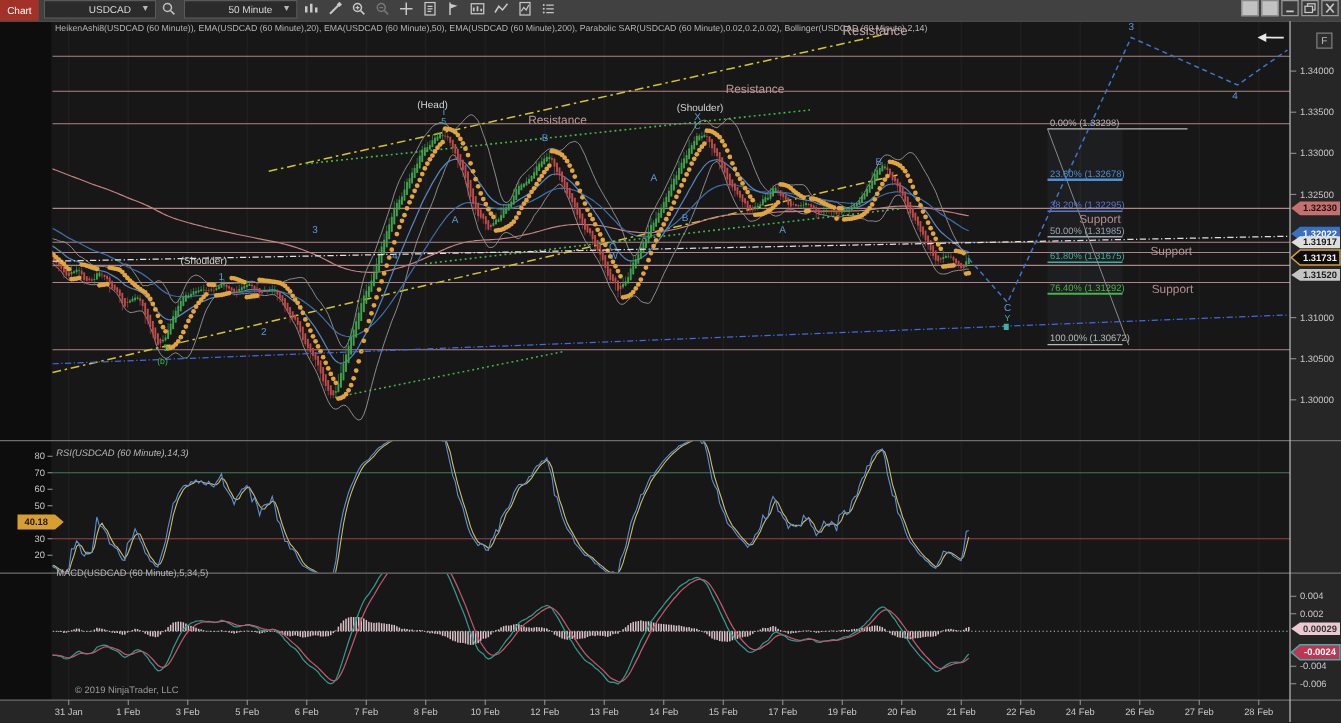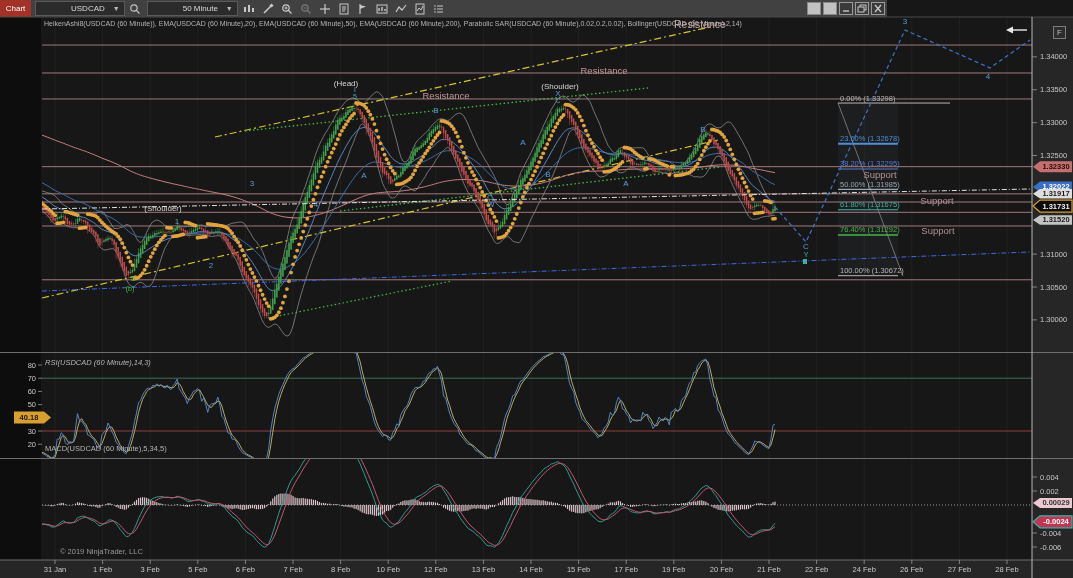--- a/index.html
+++ b/index.html
@@ -1,20 +1,20 @@
 <!DOCTYPE html>
 <html><head>
 <meta charset="utf-8">
 <style>
   html,body{margin:0;padding:0;background:#2a2a2a;}
   #root{position:relative;width:1073px;height:578px;background:#171717;overflow:hidden;
         font-family:"Liberation Sans","DejaVu Sans",sans-serif;}
   
-  #toolbar{position:absolute;left:0;top:0;width:887px;height:17px;background:#414141;
-           border-bottom:1px solid #2a2a2a;display:flex;align-items:center;}
+  #toolbar{position:absolute;left:0;top:0;width:1073px;height:17px;background:#414141;
+           border-bottom:1px solid #2a2a2a;display:flex;align-items:flex-start;}
   #chart-tab{width:31px;height:17px;background:#a23228;color:#fff;font-size:8px;
              display:flex;align-items:center;justify-content:center;flex:0 0 auto;}
   .dd{height:13px;background:#2b2b2b;border:1px solid #5a5a5a;color:#d8d8d8;font-size:8px;
       display:flex;align-items:center;padding:0 4px;margin-left:4px;}
   .dd .lbl{margin-right:8px;padding-left:31px;}
   .caret{font-size:7px;color:#b8b8b8;}
   .tbicon{width:15px;height:13px;display:flex;align-items:center;justify-content:center;margin-left:4px;}
   #search-wrap{margin-left:3px;}
   #win-controls{margin-left:auto;display:flex;align-items:center;margin-right:2px;}
   .winbtn{width:12px;height:11px;margin-left:2px;display:flex;align-items:center;justify-content:center;
@@ -1888,16 +1888,16 @@
         <text x="911.8000000000001" y="572" fill="#c8c8c8" font-size="7.5" text-anchor="middle" font-family="Liberation Sans, DejaVu Sans, sans-serif">26 Feb</text>
         <line x1="959.4" y1="560" x2="959.4" y2="564" stroke="#999" stroke-width="0.8"></line>
         <text x="959.4" y="572" fill="#c8c8c8" font-size="7.5" text-anchor="middle" font-family="Liberation Sans, DejaVu Sans, sans-serif">27 Feb</text>
         <line x1="1007" y1="560" x2="1007" y2="564" stroke="#999" stroke-width="0.8"></line>
         <text x="1007" y="572" fill="#c8c8c8" font-size="7.5" text-anchor="middle" font-family="Liberation Sans, DejaVu Sans, sans-serif">28 Feb</text>
       </g>
     </svg>
 
   <div class="ovl" id="lbl-main" style="left:44px;top:20px;">HeikenAshi8(USDCAD (60 Minute)), EMA(USDCAD (60 Minute),20), EMA(USDCAD (60 Minute),50), EMA(USDCAD (60 Minute),200), Parabolic SAR(USDCAD (60 Minute),0.02,0.2,0.02), Bollinger(USDCAD (60 Minute),2,14)</div>
   <div class="ovl" id="lbl-rsi" style="left:45px;top:358px;font-size:7.5px;font-style:italic;">RSI(USDCAD (60 Minute),14,3)</div>
-  <div class="ovl" id="lbl-macd" style="left:45px;top:444px;font-size:7.5px;text-align:right;">MACD(USDCAD (60 Minute),5,34,5)</div>
+  <div class="ovl" id="lbl-macd" style="left:45px;top:454px;font-size:7.5px;text-align:right;">MACD(USDCAD (60 Minute),5,34,5)</div>
   <div class="ovl" id="lbl-copy" style="left:45px;top:547px;font-size:7.5px;color:#9a9a9a;margin-left:15px;">© 2019 NinjaTrader, LLC</div>
   <div id="f-button">F</div>
 </div>
 
 </body></html>

